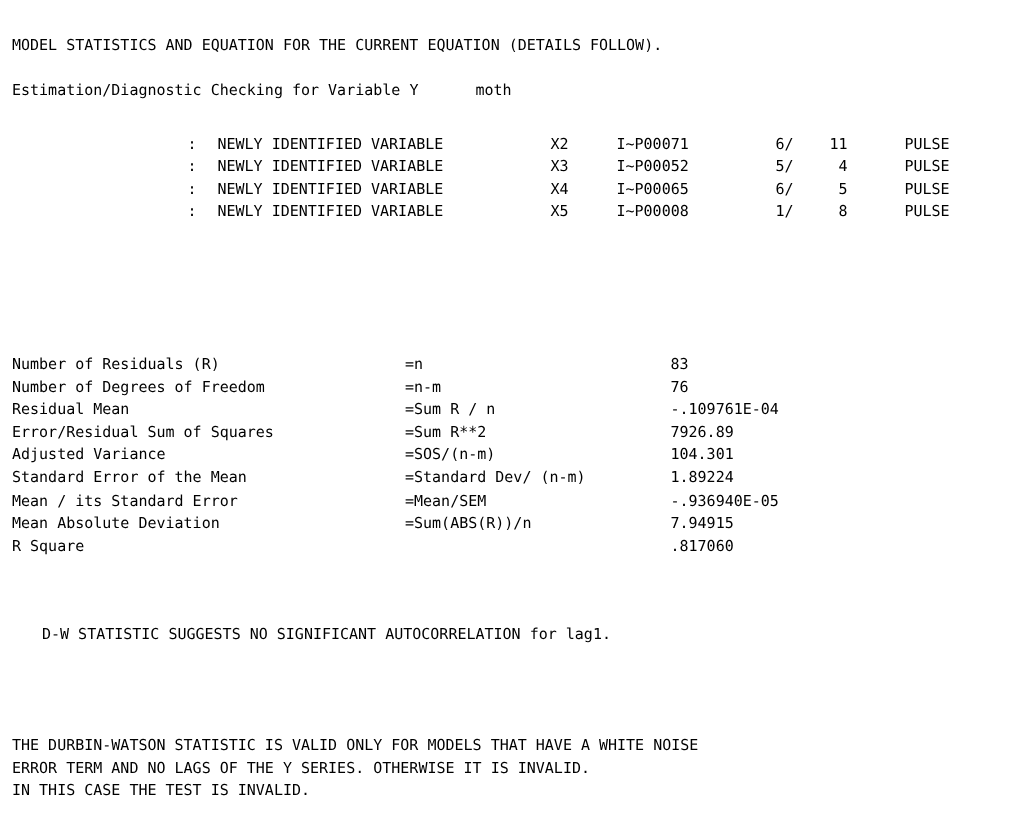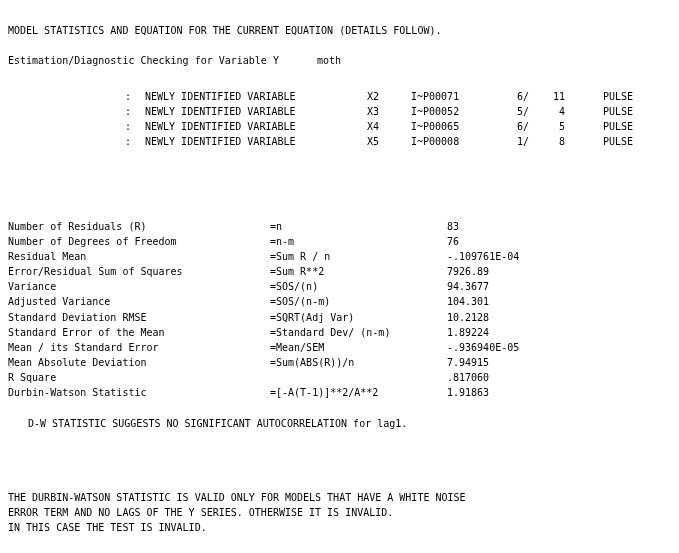--- a/index.html
+++ b/index.html
@@ -44,21 +44,21 @@
   #stats-table     { left: 8px;  top: 219px; }
   #dw-note         { left: 8px;  top: 416px; padding-left: 20px; }
   #validity-note   { left: 8px;  top: 490px; }
 
   
   .stat-row {
     display: block;
     height: 15.1px;
     white-space: pre;
   }
-  .stat-label { display: inline-block; width: 262px; }
+  .stat-label { display: inline-block; width: 262px; margin-top: 17px; }
   .stat-formula { display: inline-block; width: 177px; }
   .stat-value { display: inline-block; }
 
   
   .var-row {
     display: block;
     height: 15.1px;
     white-space: pre;
   }
   .v-colon  { display: inline-block; width: 123px; text-align: right; }
@@ -93,28 +93,25 @@
       <pre class="block var-row"><span class="v-colon">:</span><span class="v-desc">NEWLY IDENTIFIED VARIABLE</span><span class="v-slot">X3</span><span class="v-name">I~P00052</span><span class="v-num1">5/</span><span class="v-sep"> </span><span class="v-num2">4</span><span class="v-type">PULSE</span></pre>
       <pre class="block var-row"><span class="v-colon">:</span><span class="v-desc">NEWLY IDENTIFIED VARIABLE</span><span class="v-slot">X4</span><span class="v-name">I~P00065</span><span class="v-num1">6/</span><span class="v-sep"> </span><span class="v-num2">5</span><span class="v-type">PULSE</span></pre>
       <pre class="block var-row"><span class="v-colon">:</span><span class="v-desc">NEWLY IDENTIFIED VARIABLE</span><span class="v-slot">X5</span><span class="v-name">I~P00008</span><span class="v-num1">1/</span><span class="v-sep"> </span><span class="v-num2">8</span><span class="v-type">PULSE</span></pre>
     </div>
 
   <div class="pos" id="stats-table">
       <pre class="block stat-row"><span class="stat-label">Number of Residuals (R)</span><span class="stat-formula">=n</span><span class="stat-value">83</span></pre>
       <pre class="block stat-row"><span class="stat-label">Number of Degrees of Freedom</span><span class="stat-formula">=n-m</span><span class="stat-value">76</span></pre>
       <pre class="block stat-row"><span class="stat-label">Residual Mean</span><span class="stat-formula">=Sum R / n</span><span class="stat-value">-.109761E-04</span></pre>
       <pre class="block stat-row"><span class="stat-label">Error/Residual Sum of Squares</span><span class="stat-formula">=Sum R**2</span><span class="stat-value">7926.89</span></pre>
-      <pre class="block stat-row"><span class="stat-label">Variance</span><span class="stat-formula">=SOS/(n)</span><span class="stat-value">94.3677</span></pre>
       <pre class="block stat-row"><span class="stat-label">Adjusted Variance</span><span class="stat-formula">=SOS/(n-m)</span><span class="stat-value">104.301</span></pre>
-      <pre class="block stat-row"><span class="stat-label">Standard Deviation RMSE</span><span class="stat-formula">=SQRT(Adj Var)</span><span class="stat-value">10.2128</span></pre>
       <pre class="block stat-row"><span class="stat-label">Standard Error of the Mean</span><span class="stat-formula">=Standard Dev/ (n-m)</span><span class="stat-value">1.89224</span></pre>
       <pre class="block stat-row"><span class="stat-label">Mean / its Standard Error</span><span class="stat-formula">=Mean/SEM</span><span class="stat-value">-.936940E-05</span></pre>
       <pre class="block stat-row"><span class="stat-label">Mean Absolute Deviation</span><span class="stat-formula">=Sum(ABS(R))/n</span><span class="stat-value">7.94915</span></pre>
       <pre class="block stat-row"><span class="stat-label">R Square</span><span class="stat-formula"></span><span class="stat-value">.817060</span></pre>
-      <pre class="block stat-row"><span class="stat-label">Durbin-Watson Statistic</span><span class="stat-formula">=[-A(T-1)]**2/A**2</span><span class="stat-value">1.91863</span></pre>
     </div>
 
   <pre class="block pos indent-6" id="dw-note">D-W STATISTIC SUGGESTS NO SIGNIFICANT AUTOCORRELATION for lag1.</pre>
 
   <div class="pos" id="validity-note">
       <pre class="block">THE DURBIN-WATSON STATISTIC IS VALID ONLY FOR MODELS THAT HAVE A WHITE NOISE</pre>
       <pre class="block">ERROR TERM AND NO LAGS OF THE Y SERIES. OTHERWISE IT IS INVALID.</pre>
       <pre class="block">IN THIS CASE THE TEST IS INVALID.</pre>
     </div>
 

